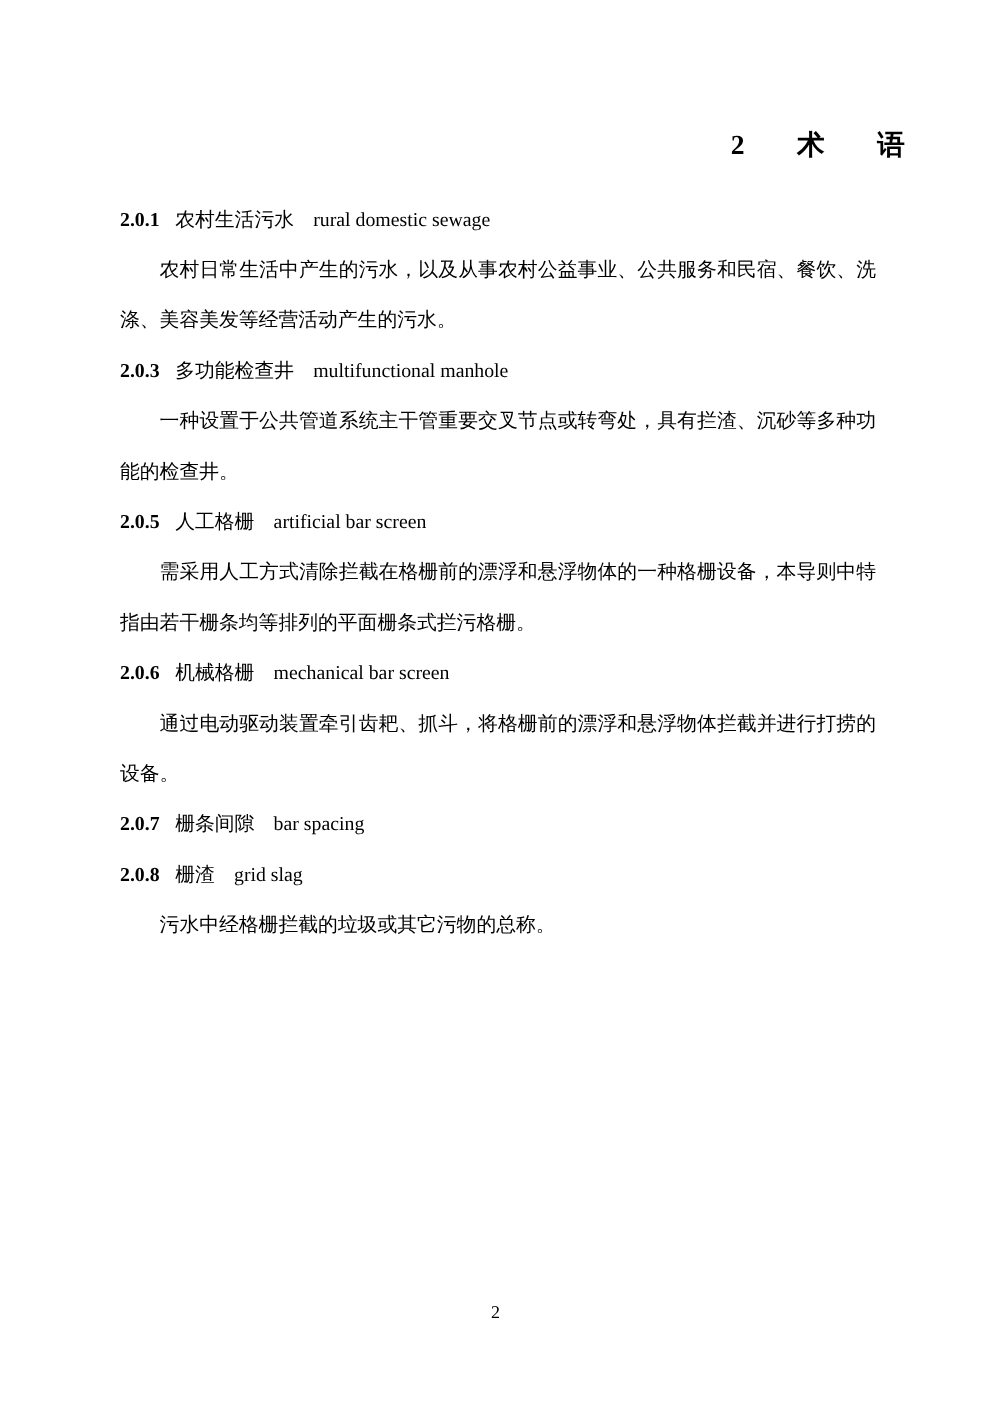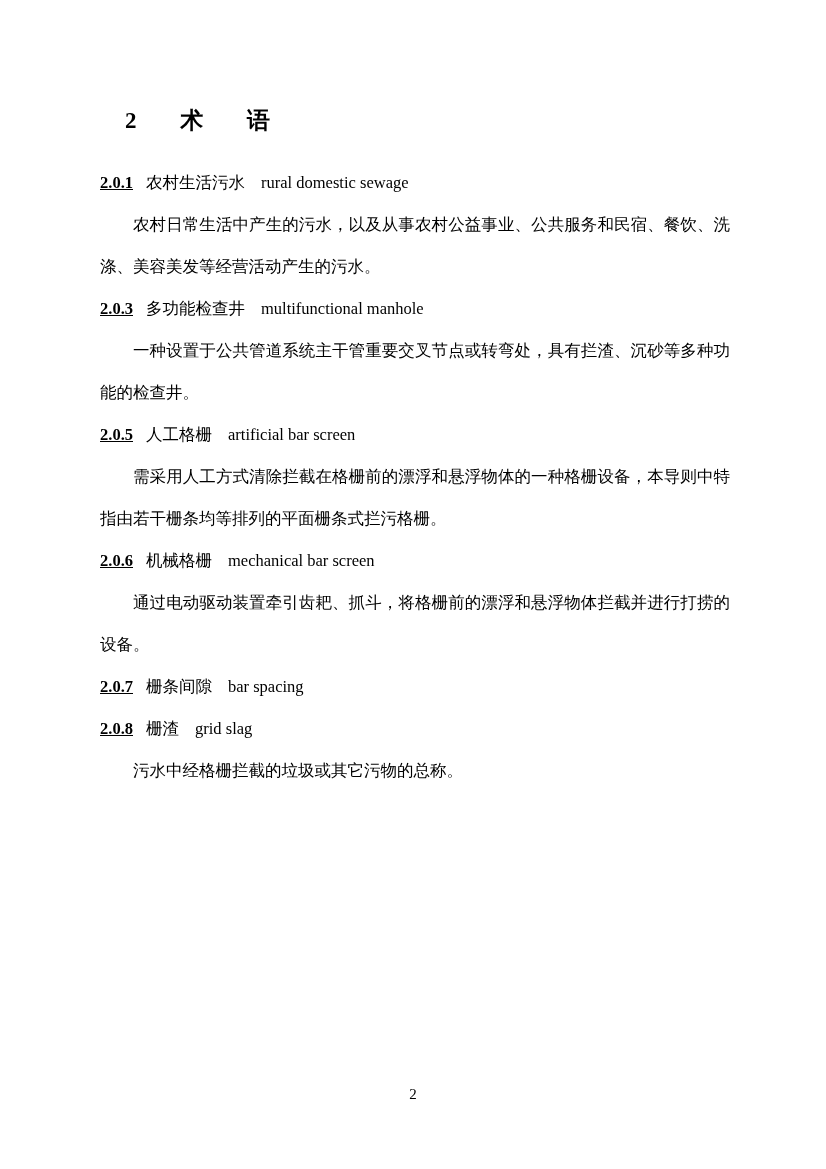--- a/index.html
+++ b/index.html
@@ -16,35 +16,34 @@
     padding: 100px 96px 0 100px;
     font-family: "Liberation Serif", "DejaVu Serif", serif;
     color: #000000;
     overflow: hidden;
   }
   .doc-title {
     margin: 0 0 20px 0;
     font-size: 23px;
     font-weight: bold;
     line-height: 42px;
-    text-align: left;
+    text-align: right;
     word-spacing: 36px;
     letter-spacing: 1px;
     position: relative;
     left: 25px;
   }
   .term-heading {
     font-size: 16.5px;
     line-height: 42px;
     white-space: nowrap;
   }
   .term-no {
     font-weight: bold;
     margin-right: 13px;
-    text-decoration: underline;
   }
   .term-zh {
     margin-right: 16px;
   }
   .term-en {
     font-family: "Liberation Serif", "DejaVu Serif", serif;
   }
   .term-def {
     margin: 0;
     font-size: 16.5px;

